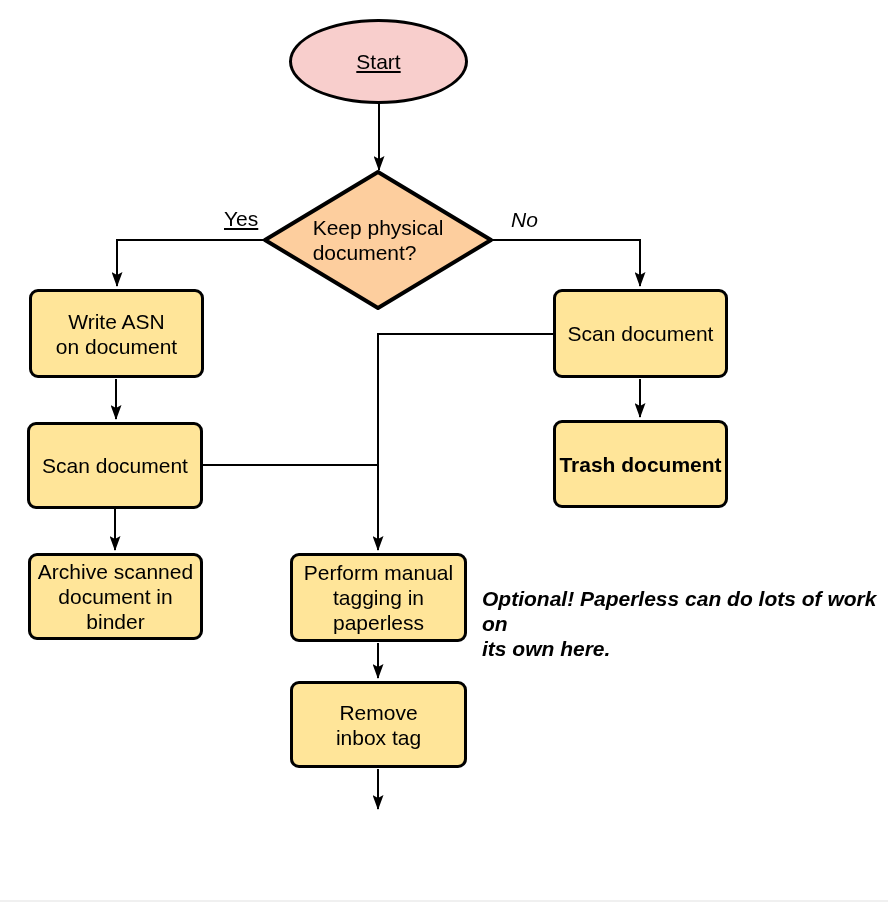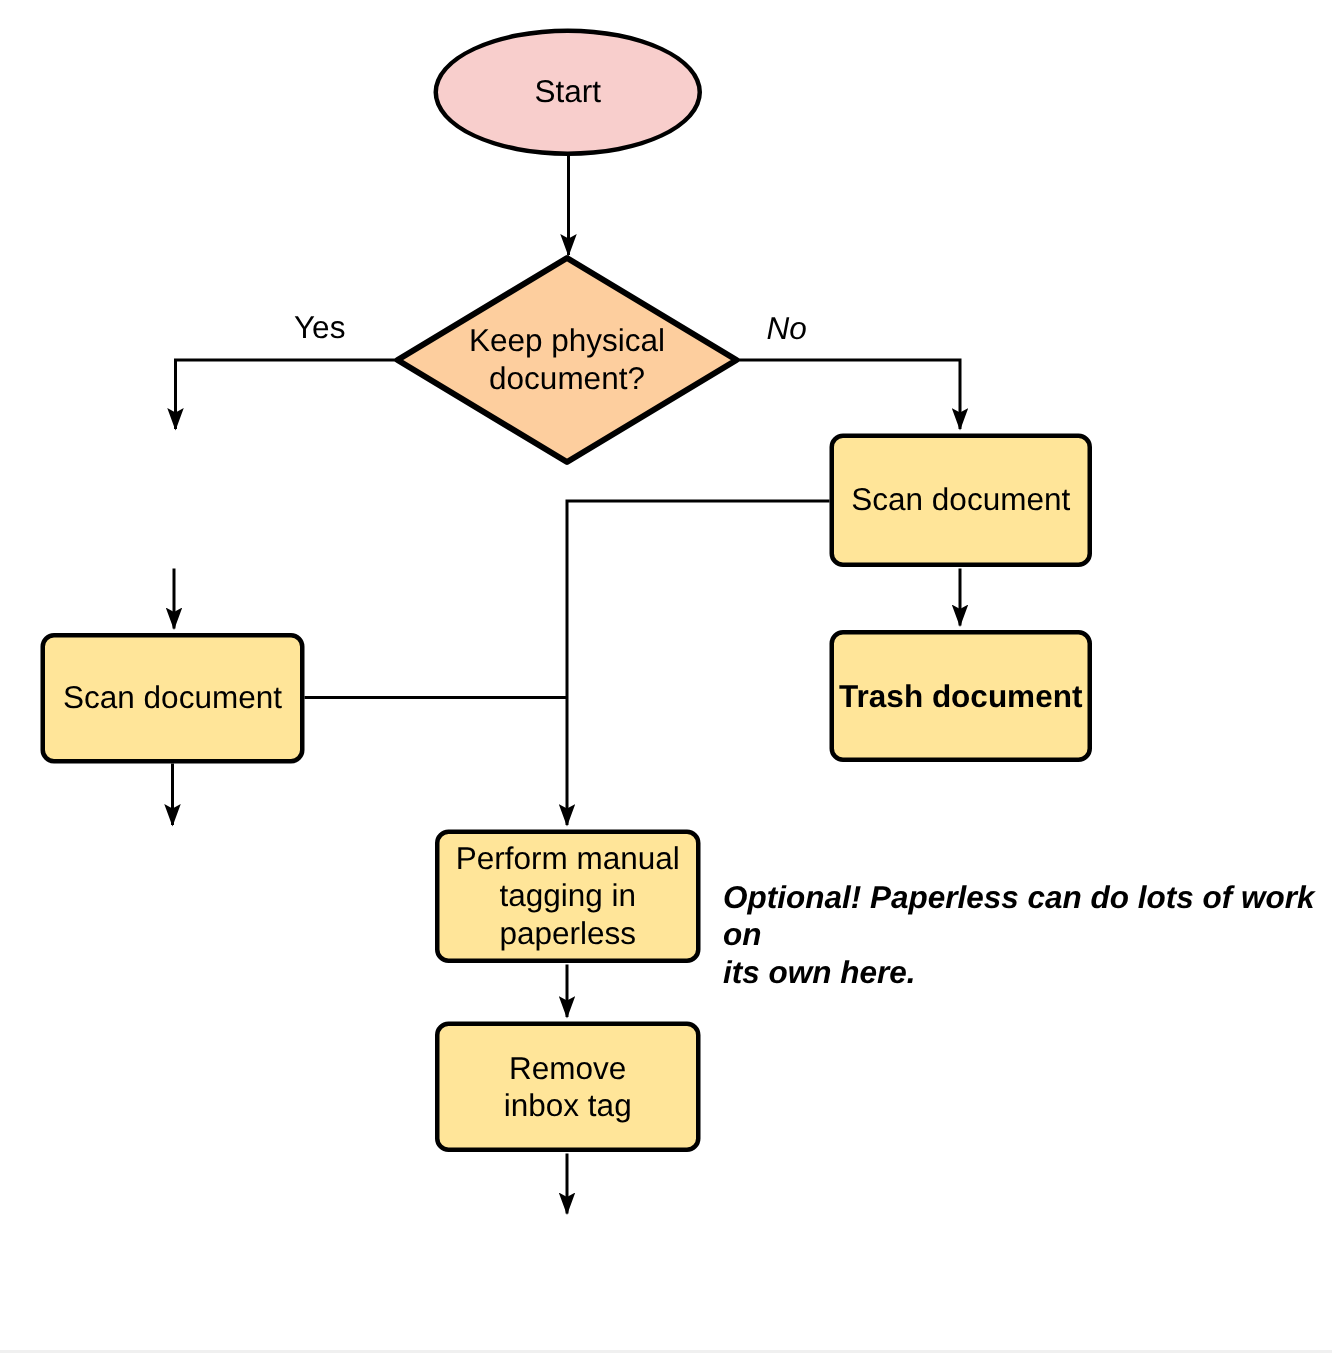--- a/index.html
+++ b/index.html
@@ -36,21 +36,21 @@
   .terminal {
     background: var(--terminal-fill, #f8cecc);
     border: 3.5px solid var(--stroke, #000);
     border-radius: 50%;
   }
   .decision-label {
     position: absolute;
     display: flex;
     align-items: center;
     justify-content: center;
-    text-align: center;
+    text-align: left;
     white-space: pre-line;
     font-size: 21px;
     line-height: 25px;
   }
   .edge-label {
     position: absolute;
     font-size: 21px;
     line-height: 25px;
   }
   .note {
@@ -99,32 +99,37 @@
     <path class="edge" d="M115,509 L115,550" marker-end="url(#arrow)"></path>
     <path class="edge" d="M640,379 L640,417" marker-end="url(#arrow)"></path>
     <path class="edge" d="M203,465 L378,465"></path>
     <path class="edge" d="M553,334 L378,334 L378,550" marker-end="url(#arrow)"></path>
     <path class="edge" d="M378,643 L378,678" marker-end="url(#arrow)"></path>
     <path class="edge" d="M378,769 L378,809" marker-end="url(#arrow)"></path>
 
     <polygon class="diamond" points="378,172 491,240 378,308 265,240" style="fill: var(--decision-fill, #fdce9e);"></polygon>
   </svg>
 
-  <div class="node terminal" style="left:289px; top:19px; width:179px; height:85px;">Start</div>
+  <div class="node terminal" style="left:289px; top:19px; width:179px; height:85px;text-decoration:underline;">Start</div>
 
   <div class="decision-label" style="left:288px; top:214px; width:180px; height:52px;">Keep physical
 document?</div>
 
-  <div class="edge-label" style="left:196px; top:206px;">Yes</div>
+  <div class="edge-label" style="left:224px; top:206px;text-decoration:underline;">Yes</div>
 
   <div class="edge-label" style="left:511px; top:207px;font-style:italic;">No</div>
 
+  <div class="node process" style="left:29px; top:289px; width:175px; height:89px;">Write ASN
+on document</div>
 
   <div class="node process" style="left:27px; top:422px; width:176px; height:87px;">Scan document</div>
 
+  <div class="node process" style="left:28px; top:553px; width:175px; height:87px;">Archive scanned
+document in
+binder</div>
 
   <div class="node process" style="left:553px; top:289px; width:175px; height:89px;">Scan document</div>
 
   <div class="node process" style="left:553px; top:420px; width:175px; height:88px;font-weight:bold;">Trash document</div>
 
   <div class="node process" style="left:290px; top:553px; width:177px; height:89px;">Perform manual
 tagging in
 paperless</div>
 
   <div class="node process" style="left:290px; top:681px; width:177px; height:87px;">Remove

